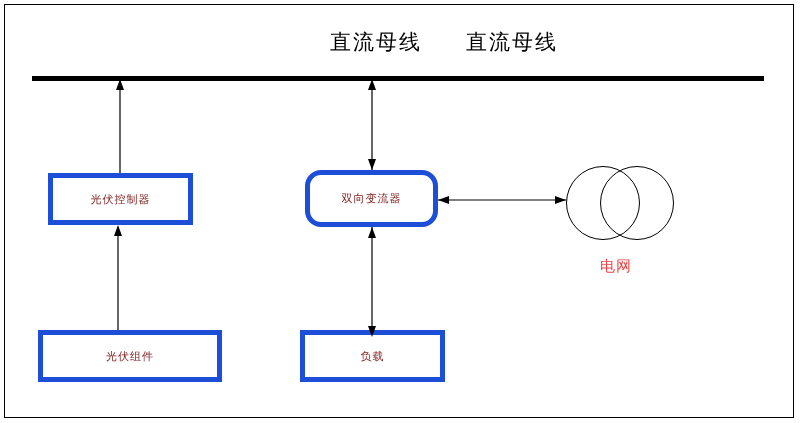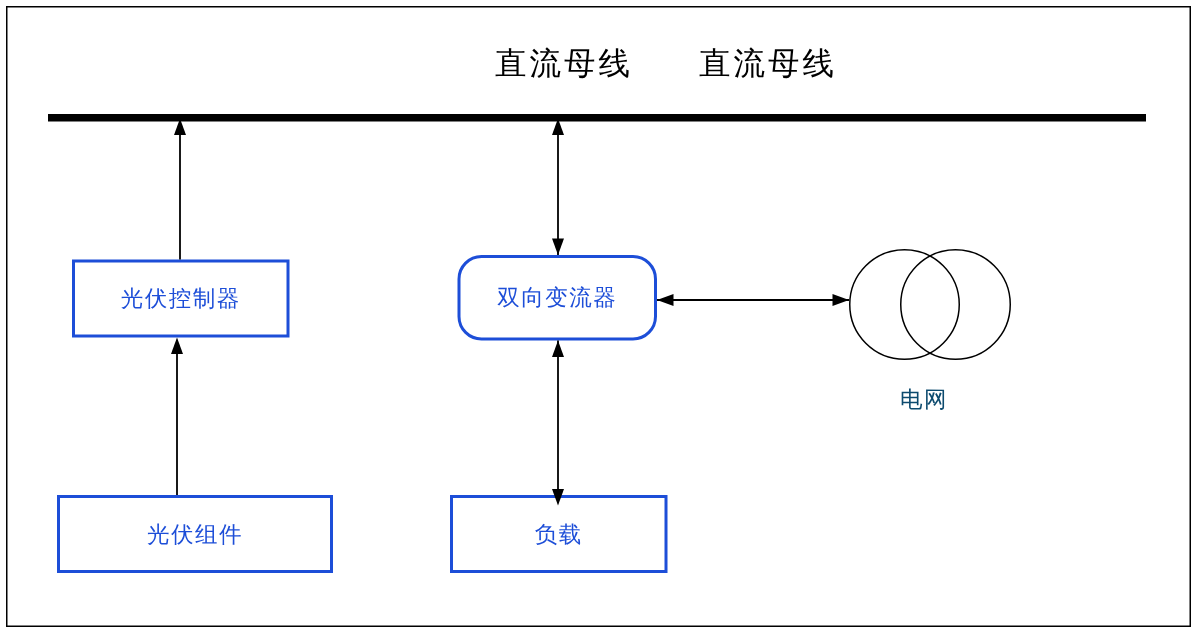--- a/index.html
+++ b/index.html
@@ -32,34 +32,34 @@
     font-size: 21px;
     color: #000000;
     letter-spacing: 2px;
   }
   .bus {
     position: absolute;
     background: #000000;
   }
   .box {
     position: absolute;
-    border: 2px solid #1d4ed8;
+    border: 5px solid #1d4ed8;
     background: #ffffff;
     box-sizing: border-box;
     display: flex;
     align-items: center;
     justify-content: center;
-    font-size: 15px;
-    color: #1d4ed8;
+    font-size: 11px;
+    color: #7f1d1d;
     letter-spacing: 1px;
   }
   .grid-label {
     position: absolute;
     font-size: 15px;
-    color: #0c4a6e;
+    color: #ef4444;
     white-space: nowrap;
     letter-spacing: 1px;
   }
   svg.overlay {
     position: absolute;
     left: 0;
     top: 0;
     width: 800px;
     height: 423px;
     pointer-events: none;

